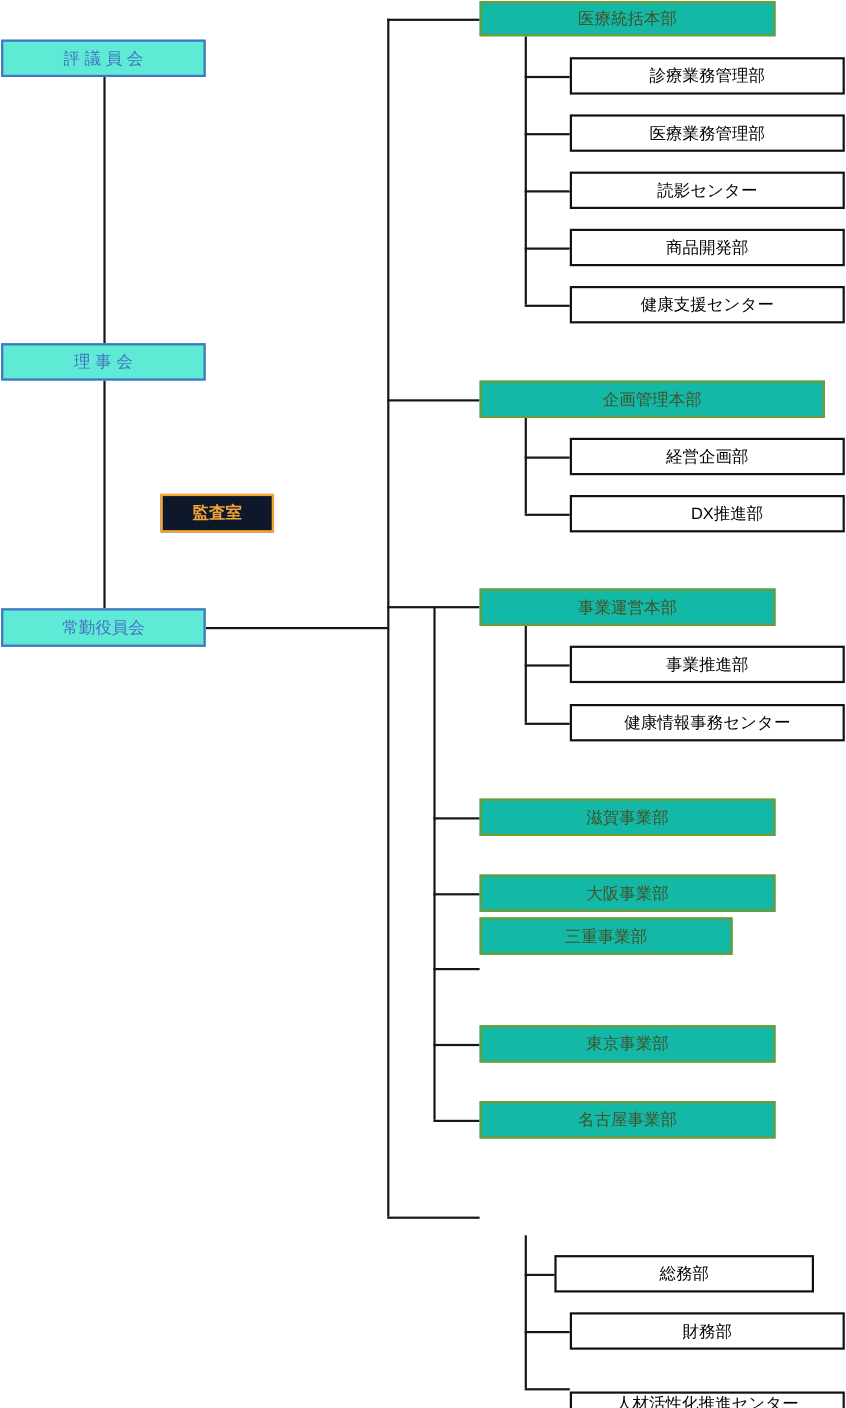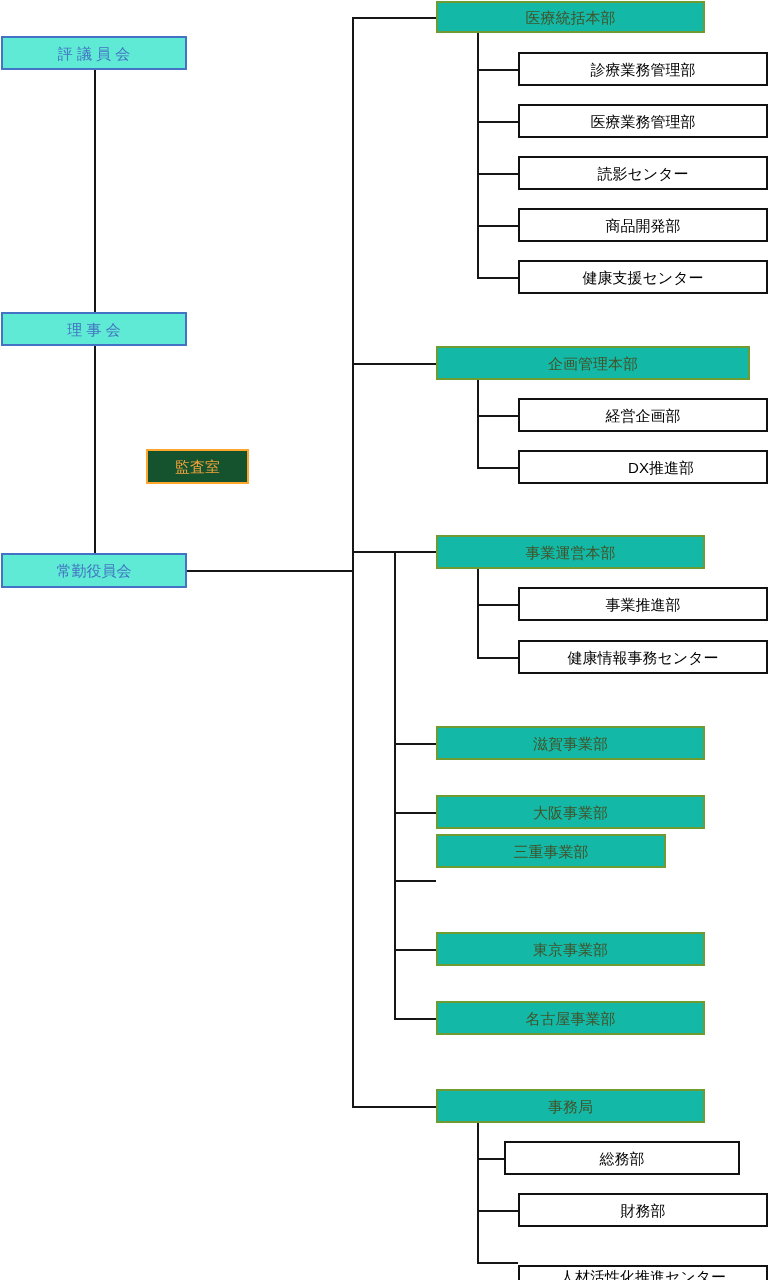--- a/index.html
+++ b/index.html
@@ -18,21 +18,21 @@
     align-items: center;
     justify-content: center;
     text-align: center;
     font-size: 15px;
     line-height: 1;
     white-space: nowrap;
   }
   .node.blue   { background: #5eead4; border: 2px solid #4472c4; color: #4472c4; }
   .node.green  { background: #14b8a6; border: 2px solid #6f9b33; color: #41532a; }
   .node.white  { background: #ffffff; border: 2px solid #111111; color: #000000; }
-  .node.yellow { background: #14532d; border: 2.5px solid #ffa62d; color: #f2a33c; }
+  .node.yellow { background: #0f172a; border: 2.5px solid #ffa62d; color: #f2a33c; font-weight: bold; }
   .line {
     position: absolute;
     background: #161616;
   }
 </style>
 </head>
 <body>
 
 <div id="canvas">
     <div class="line" style="left: 94px; top: 70px; width: 1.5px; height: 242px;"></div>
@@ -121,23 +121,20 @@
     </div>
     <div class="node green" style="left: 436px; top: 834px; width: 230px; height: 34px;">
       <span>三重事業部</span>
     </div>
     <div class="node green" style="left: 436px; top: 932px; width: 269px; height: 34px;">
       <span>東京事業部</span>
     </div>
     <div class="node green" style="left: 436px; top: 1001px; width: 269px; height: 34px;">
       <span>名古屋事業部</span>
     </div>
-    <div class="node green" style="left: 436px; top: 1089px; width: 269px; height: 34px;">
-      <span>事務局</span>
-    </div>
     <div class="node white" style="left: 504px; top: 1141px; width: 236px; height: 34px;">
       <span>総務部</span>
     </div>
     <div class="node white" style="left: 518px; top: 1193px; width: 250px; height: 34px;">
       <span>財務部</span>
     </div>
     <div class="node white" style="left: 518px; top: 1245px; width: 250px; height: 22px; margin-top: 20px;">
       <span>人材活性化推進センター</span>
     </div>
   </div>

